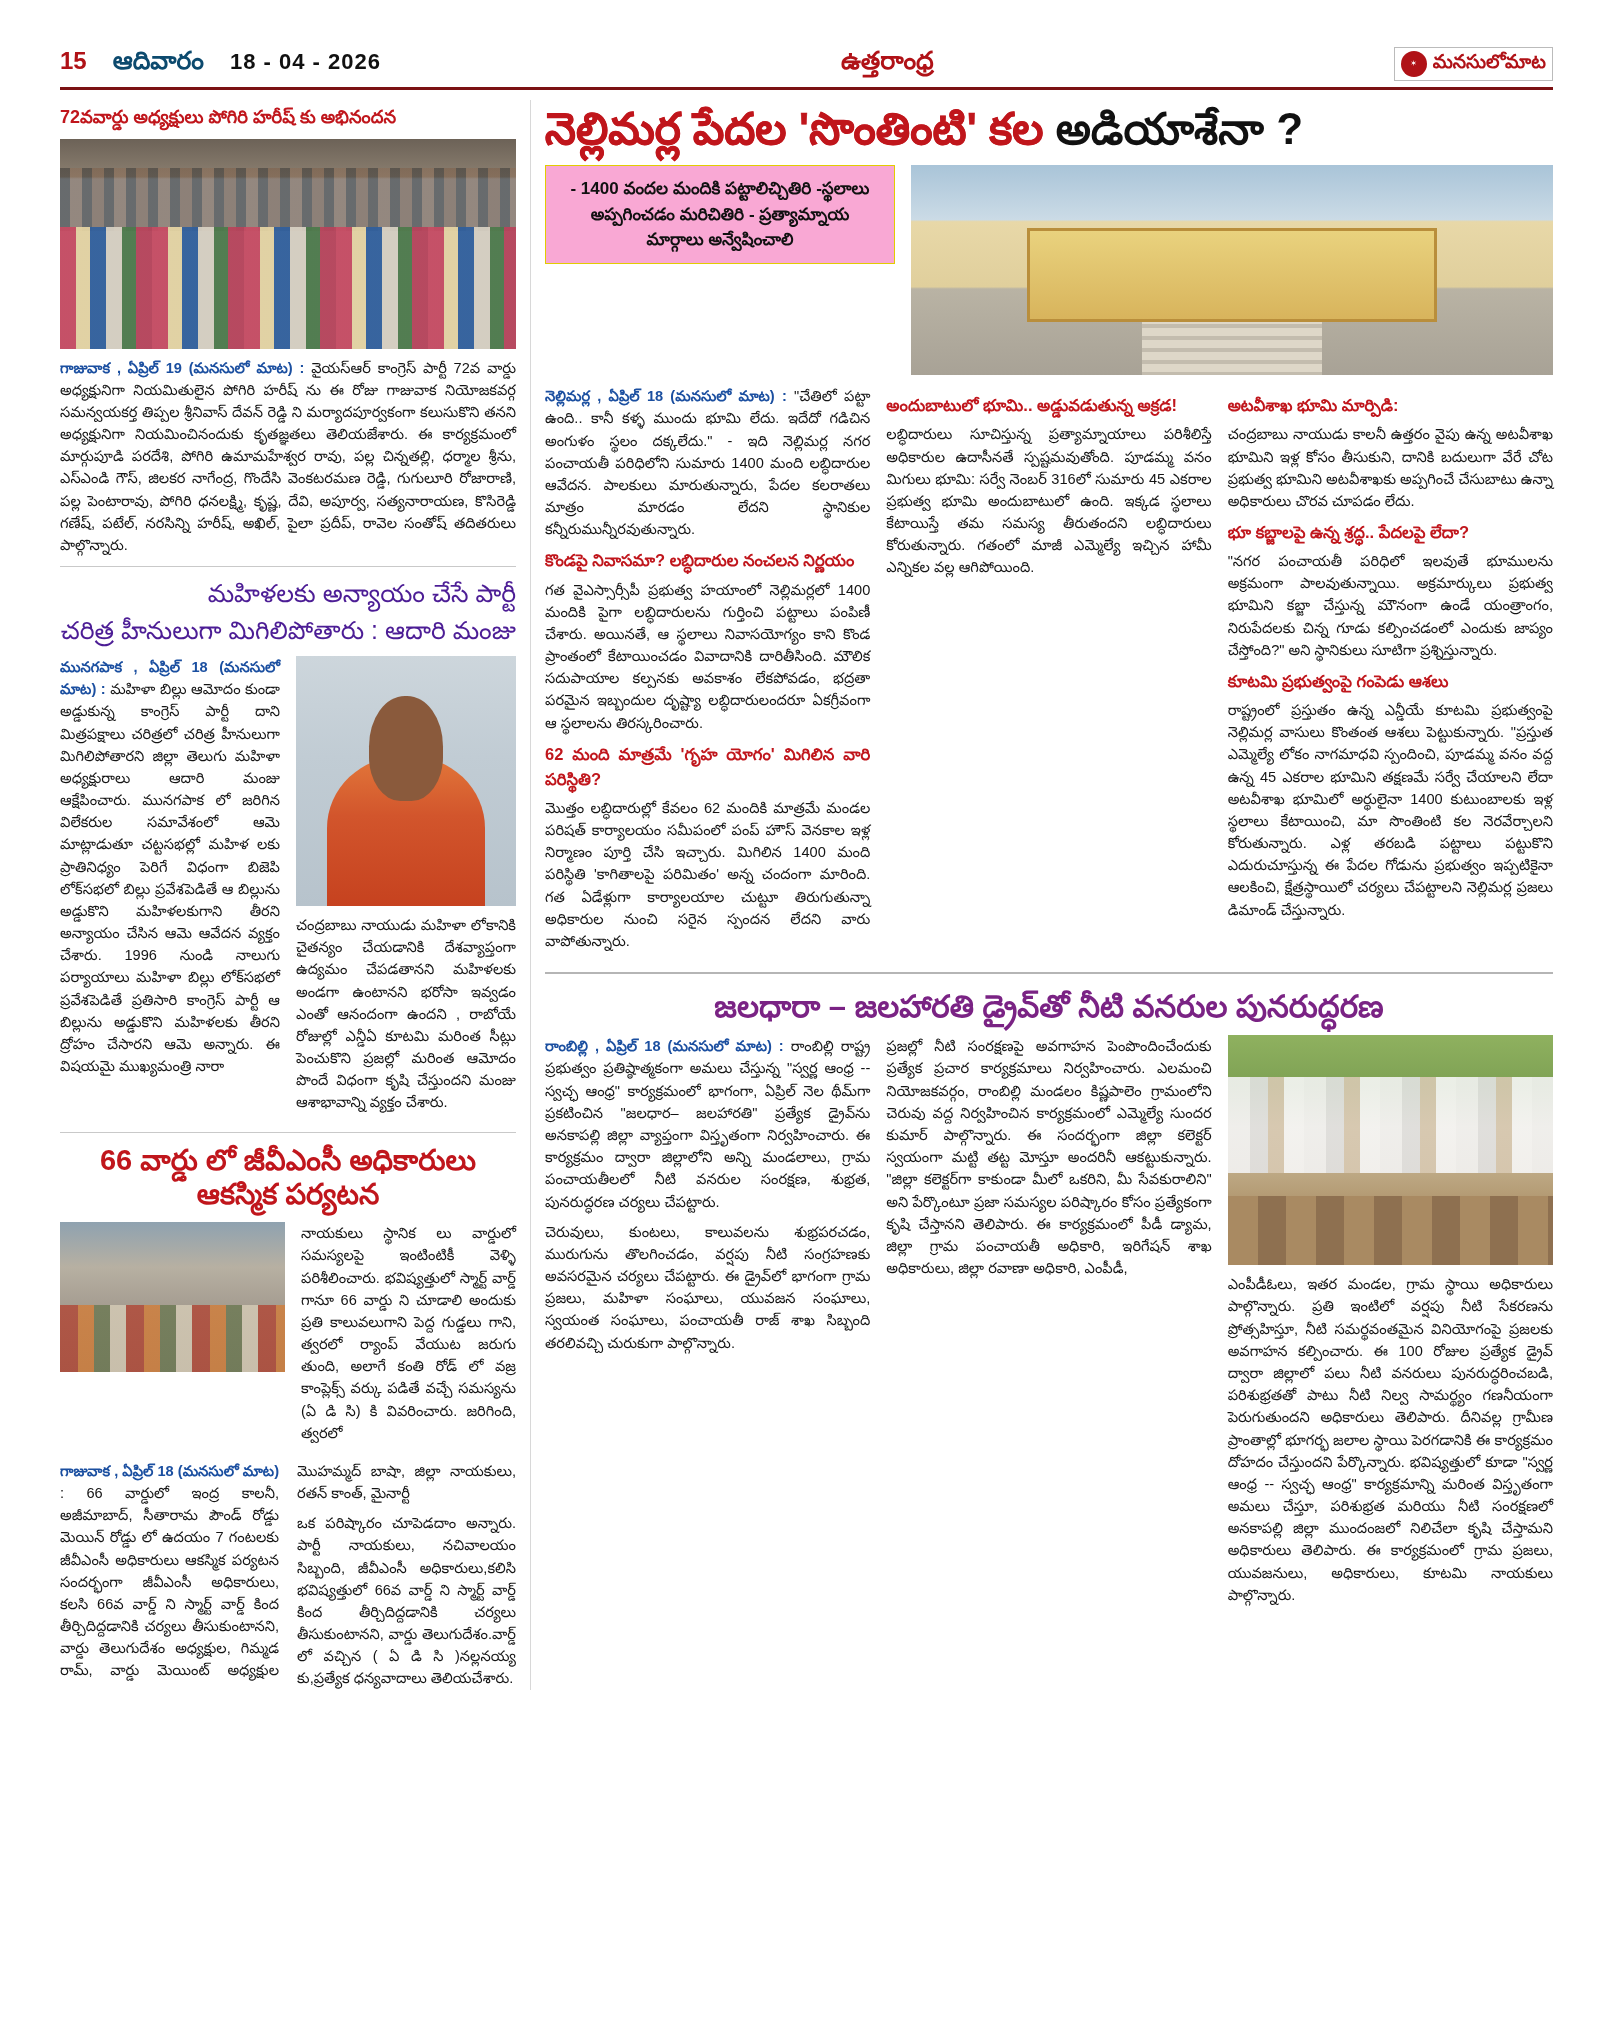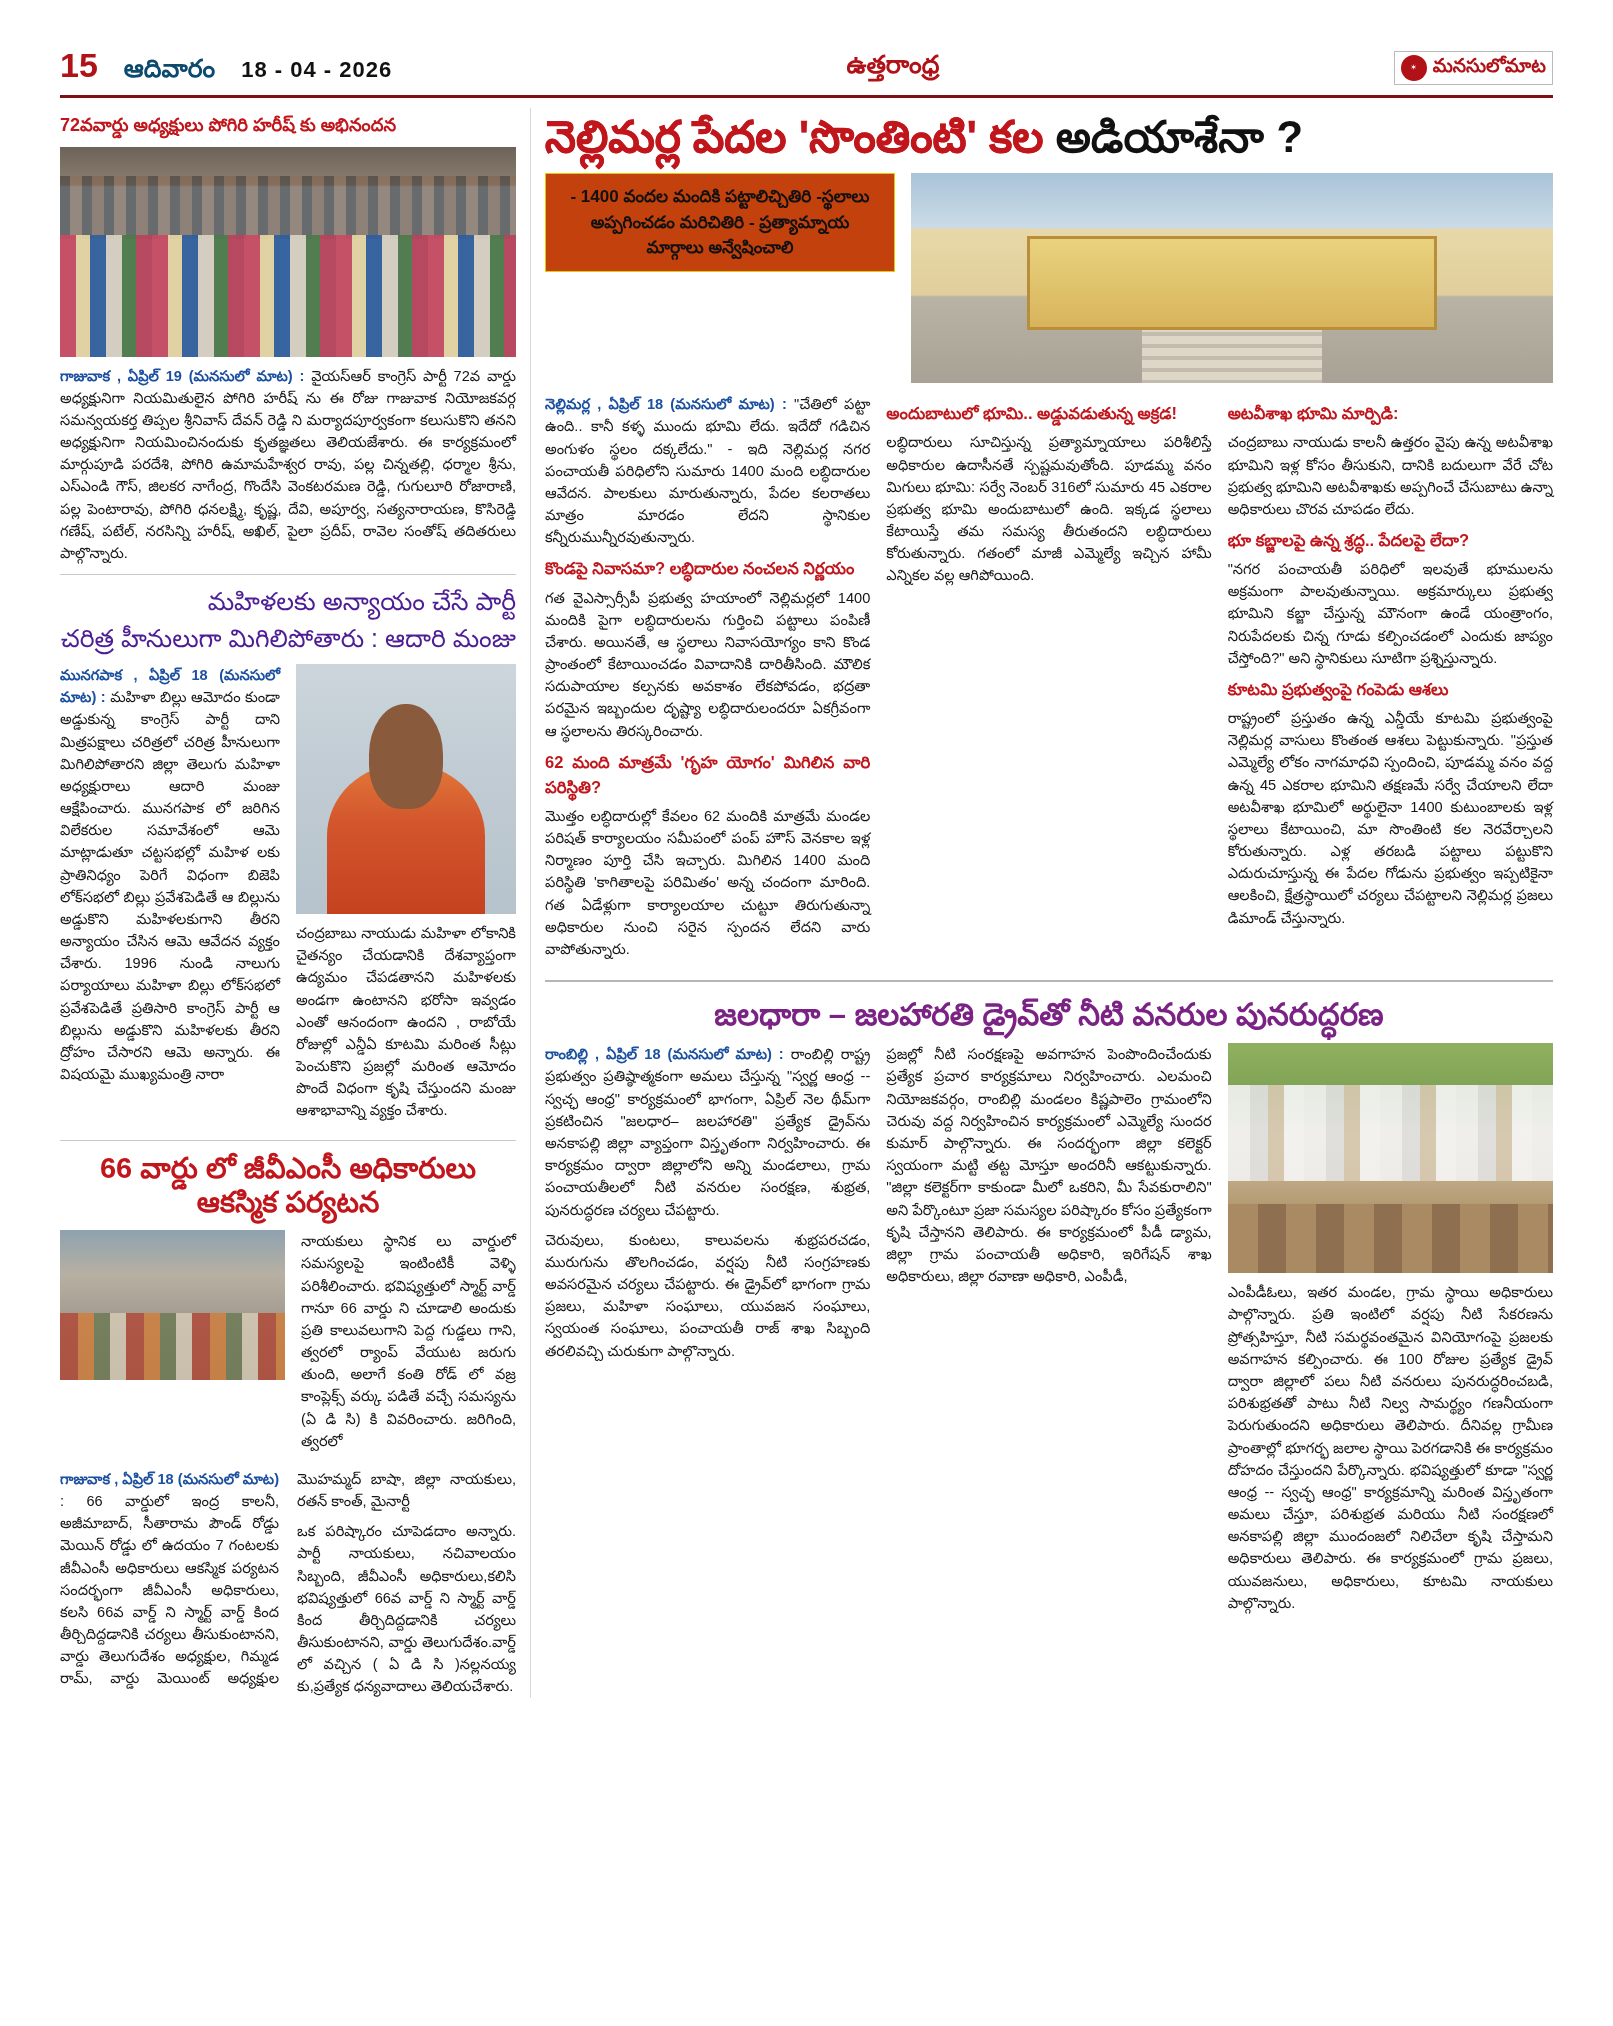--- a/index.html
+++ b/index.html
@@ -3,21 +3,21 @@
 <meta charset="utf-8">
 <style>
   html,body{margin:0;padding:0;background:#ffffff;}
   body{width:1613px;font-family:"Liberation Sans", sans-serif;color:#111;}
   .page{width:1613px;min-height:2026px;position:relative;padding:0;box-sizing:border-box;background:#fff;}
 
   
   .masthead{display:flex;align-items:center;justify-content:space-between;
     border-bottom:3px solid #7b1113;margin:46px 60px 0 60px;padding-bottom:6px;}
   .mh-left{display:flex;align-items:baseline;gap:26px;}
-  .page-num{color:#b01217;font-size:34px;font-weight:bold;}
+  .page-num{color:#b01217;font-size:24px;font-weight:bold;}
   .mh-day{font-size:25px;font-weight:bold;color:#0c4a6e;}
   .mh-date{font-size:22px;font-weight:bold;color:#111;letter-spacing:1px;}
   .mh-center{color:#b01217;font-size:25px;font-weight:bold;}
   .logo{border:1px solid #bbb;padding:3px 6px;display:flex;align-items:center;gap:6px;background:#fff;}
   .logo-mark{width:26px;height:26px;border-radius:50%;background:#b01217;color:#fff;font-size:8px;
     display:flex;align-items:center;justify-content:center;text-align:center;line-height:1;}
   .logo-text{font-size:19px;font-weight:bold;color:#b01217;}
 
   
   .content{display:flex;gap:0;margin:10px 60px 0 60px;}
@@ -65,21 +65,21 @@
      background:#8a5a3c;border-radius:48% 48% 42% 42%;z-index:2;}
 
   
   .body{font-size:14.6px;line-height:1.52;text-align:justify;color:#141414;}
   .body p{margin:0 0 8px 0;}
   .dateline{font-weight:bold;color:#1b4fa0;}
   .two-col{column-count:2;column-gap:18px;}
   .sub-red{color:#c0161c;font-weight:bold;font-size:16.5px;margin:8px 0 5px;}
 
   
-  .yellowbox{background:#c2410c;border:1px solid #e2cc00;padding:10px 16px;text-align:center;
+  .yellowbox{background:#f9a8d4;border:1px solid #e2cc00;padding:10px 16px;text-align:center;
     font-weight:bold;font-size:17px;line-height:1.5;color:#111;}
 
   .flexrow{display:flex;gap:16px;}
 </style>
 </head>
 <body>
 
 <div class="page">
 
   <div class="masthead">

